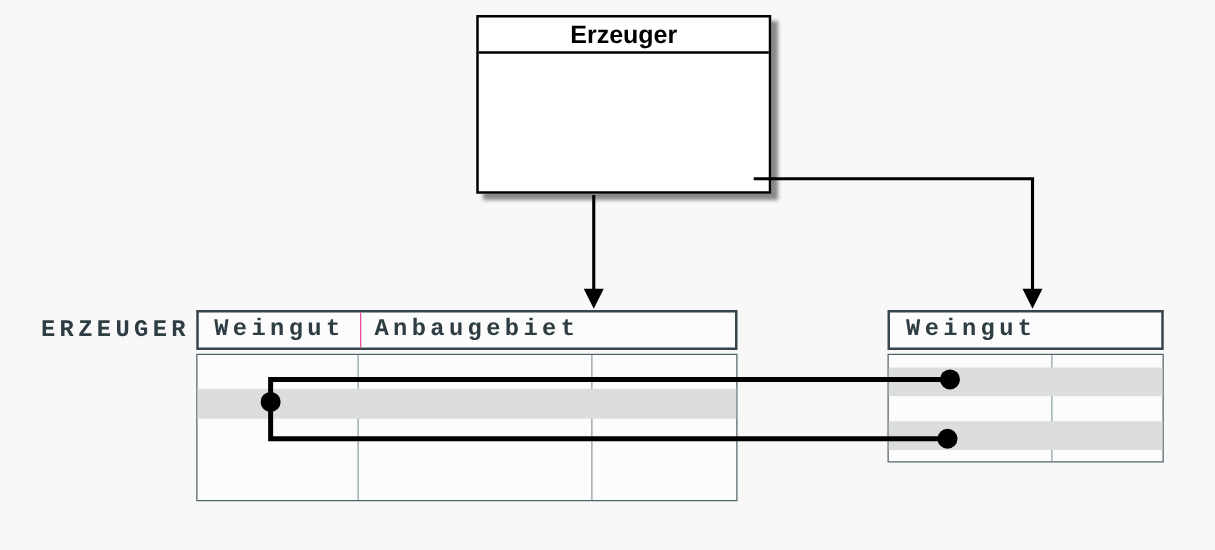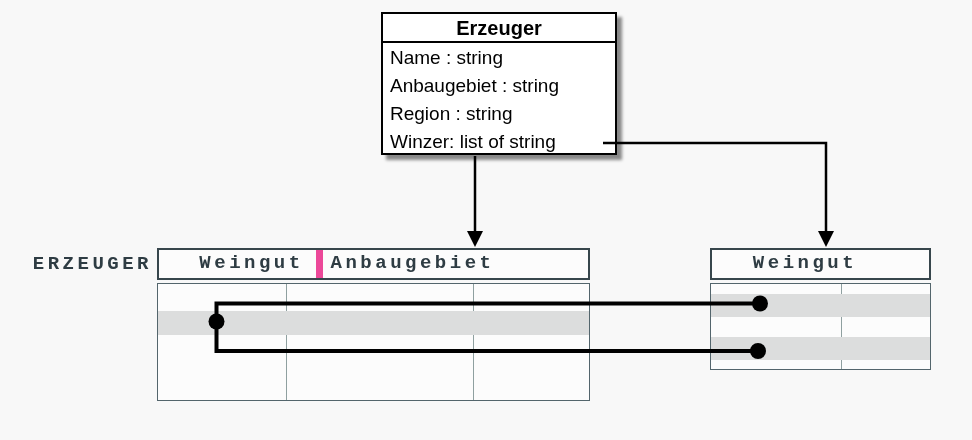--- a/index.html
+++ b/index.html
@@ -45,23 +45,23 @@
     position:absolute; top:248px; height:32px; display:flex;
     background:var(--table-fill);
     border:2px solid var(--header-border);
   }
   .hdr-erzeuger{ left:157px; width:433px; }
   .hdr-winzer{ left:710px; width:221px; }
   .hcell{
     height:100%; line-height:27px; text-align:center;
     font-family:"Liberation Mono", monospace; font-weight:bold;
     font-size:19px; letter-spacing:3.5px; color:var(--table-text);
-    border-left:7px solid #ec4899; overflow:hidden; white-space:nowrap;
+    border-left:1px solid #ec4899; overflow:hidden; white-space:nowrap;
   }
-  .hcell:first-child{ border-left:none;margin-left:28px; }
+  .hcell:first-child{ border-left:none; }
   .hc-w129{ width:129px; } .hc-w186{ width:186px; } .hc-flex{ flex:1; }
   .hc-w130{ width:130px; }
   
   .tbl-body{
     position:absolute; background:var(--table-fill);
     border:1.5px solid var(--body-border);
   }
   .body-erzeuger{ left:157px; top:283px; width:433px; height:118px; }
   .body-winzer{ left:710px; top:283px; width:221px; height:87px; }
   .vline{
@@ -78,26 +78,20 @@
     z-index:20; pointer-events:none;
   }
 </style>
 </head>
 <body>
 
 <div class="canvas">
 
   <div class="class-box">
     <div class="class-title">Erzeuger</div>
-    <div class="class-attrs">
-      <div class="class-attr">Name : string</div>
-      <div class="class-attr">Anbaugebiet : string</div>
-      <div class="class-attr">Region : string</div>
-      <div class="class-attr">Winzer: list of string</div>
-    </div>
   </div>
 
   <div class="tbl-label lbl-erzeuger">ERZEUGER</div>
   <div class="tbl-header hdr-erzeuger">
     <div class="hcell hc-w129">Weingut</div>
     <div class="hcell hc-w186">Anbaugebiet</div>
   </div>
   <div class="tbl-body body-erzeuger">
     <div class="vline" style="left:128px"></div>
     <div class="vline" style="left:315px"></div>

